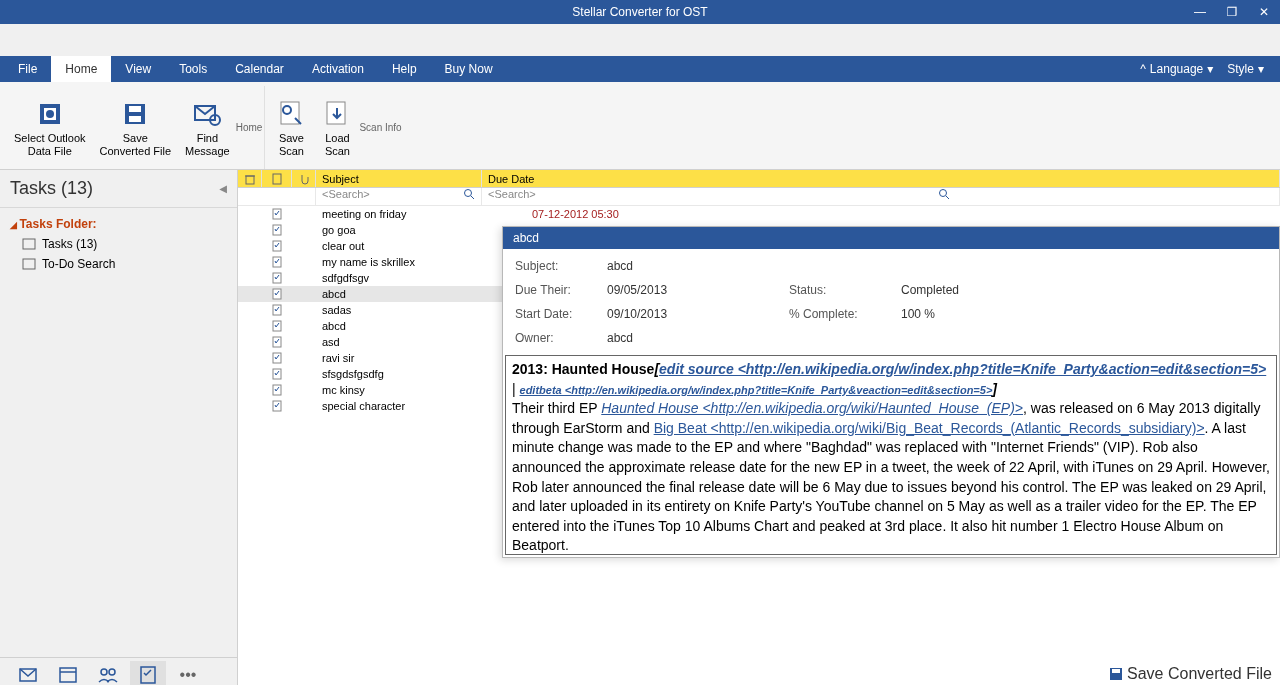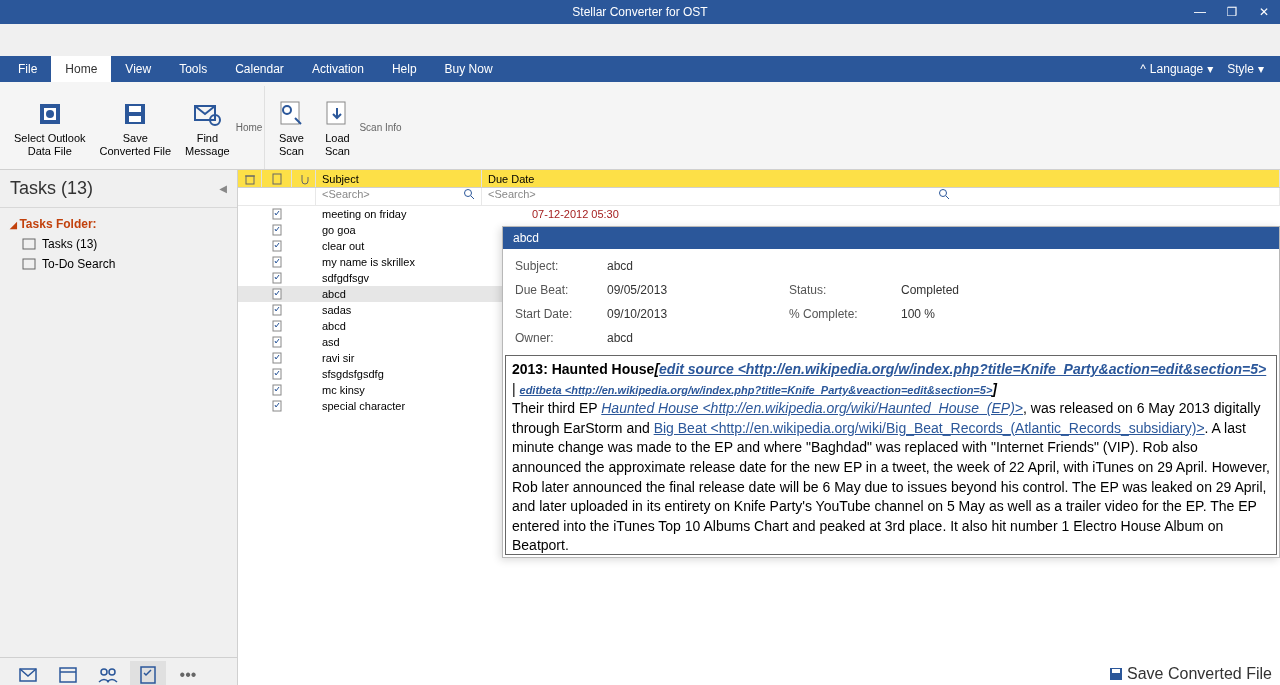--- a/index.html
+++ b/index.html
@@ -429,21 +429,21 @@
   </div>
 </div>
 
 <div class="detail-panel">
   <div class="detail-title">abcd</div>
   <div class="detail-fields">
     <div class="lbl">Subject:</div>
     <div>abcd</div>
     <div></div>
       <div></div>
-    <div class="lbl">Due Beat:</div>
+    <div class="lbl">Due Their:</div>
     <div>09/05/2013</div>
     <div class="lbl">Status:</div>
     <div>Completed</div>
     <div class="lbl">Start Date:</div>
     <div>09/10/2013</div>
     <div class="lbl">% Complete:</div>
     <div>100 %</div>
     <div class="lbl">Owner:</div>
     <div>abcd</div>
   </div>

